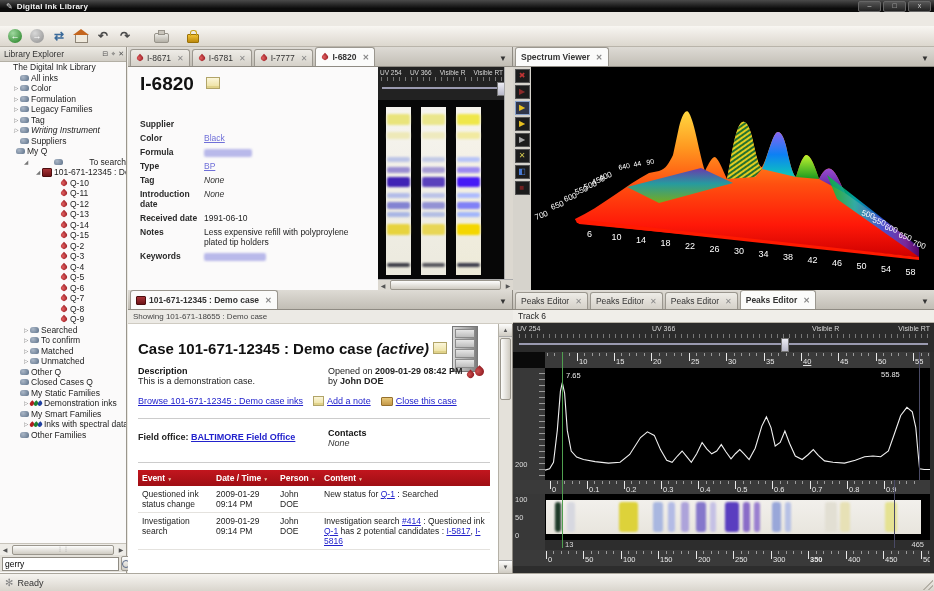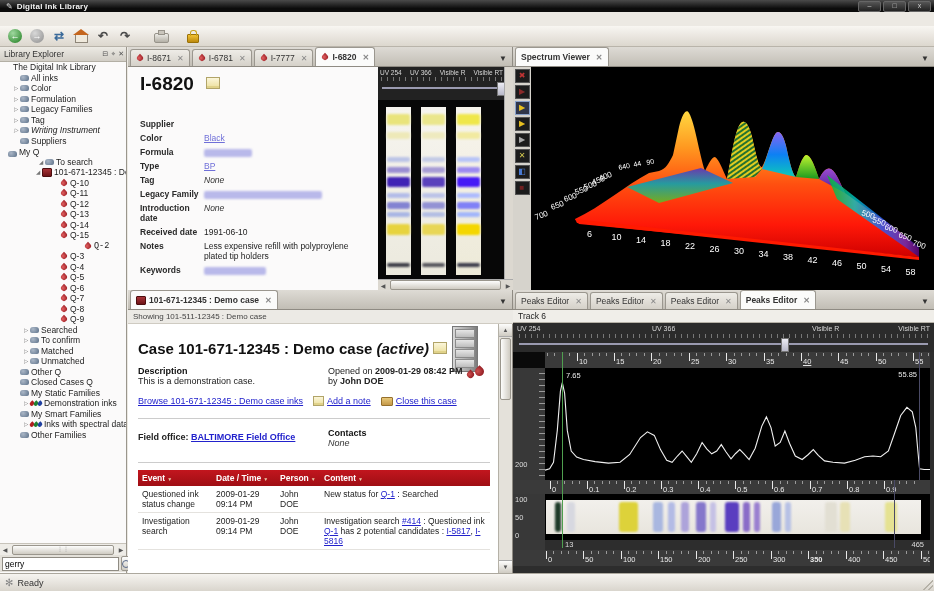--- a/index.html
+++ b/index.html
@@ -229,26 +229,26 @@
         <div class="trow" style="padding-left: 12px; font-style: italic;">
           <span class="exp">▷</span>
           <span class="tico ico-cat"></span>
           <span class="tlab">Writing Instrument</span>
         </div>
         <div class="trow" style="padding-left: 12px;">
           <span class="exp"></span>
           <span class="tico ico-cat"></span>
           <span class="tlab">Suppliers</span>
         </div>
-        <div class="trow" style="padding-left: 0; align-items: flex-end;">
+        <div class="trow" style="padding-left: 8px;">
           <span class="exp"></span>
           <span class="tico ico-cat"></span>
           <span class="tlab">My Q</span>
         </div>
-        <div class="trow" style="padding-left: 37px;">
+        <div class="trow" style="padding-left: 22px; justify-content: space-between;">
           <span class="exp">◢</span>
           <span class="tico ico-cat"></span>
           <span class="tlab">To search</span>
         </div>
         <div class="trow" style="padding-left: 34px;">
           <span class="exp">◢</span>
           <span class="tico ico-case"></span>
           <span class="tlab">101-671-12345 : Demo case</span>
         </div>
         <div class="trow" style="padding-left: 52px;">
@@ -274,21 +274,21 @@
         <div class="trow" style="padding-left: 52px;">
           <span class="exp"></span>
           <span class="tico ico-drop"></span>
           <span class="tlab">Q-14</span>
         </div>
         <div class="trow" style="padding-left: 52px;">
           <span class="exp"></span>
           <span class="tico ico-drop"></span>
           <span class="tlab">Q-15</span>
         </div>
-        <div class="trow" style="padding-left: 76px; font-family: Liberation Mono, monospace;">
+        <div class="trow" style="padding-left: 52px;">
           <span class="exp"></span>
           <span class="tico ico-drop"></span>
           <span class="tlab">Q-2</span>
         </div>
         <div class="trow" style="padding-left: 52px;">
           <span class="exp"></span>
           <span class="tico ico-drop"></span>
           <span class="tlab">Q-3</span>
         </div>
         <div class="trow" style="padding-left: 52px;">
@@ -438,24 +438,20 @@
             <div class="flab">Formula</div>
             <div class="fval"><span class="redact" style="width: 48px;"></span></div>
           </div>
           <div class="frow">
             <div class="flab">Type</div>
             <div class="fval"><a>BP</a></div>
           </div>
           <div class="frow">
             <div class="flab">Tag</div>
             <div class="fval"><span class="none">None</span></div>
-          </div>
-          <div class="frow">
-            <div class="flab">Legacy Family</div>
-            <div class="fval"><span class="redact" style="width: 118px;"></span></div>
           </div>
           <div class="frow">
             <div class="flab">Introduction date</div>
             <div class="fval"><span class="none">None</span></div>
           </div>
           <div class="frow">
             <div class="flab">Received date</div>
             <div class="fval">1991-06-10</div>
           </div>
           <div class="frow">
@@ -633,21 +629,21 @@
 
   <div class="abs case-panel">
     <div class="tabbar">
       <span class="tab active">
         <span class="tico ico-case"></span>
         <span>101-671-12345 : Demo case</span>
         <span class="tabx">✕</span>
       </span>
       <span class="tab-dd">▼</span>
     </div>
-    <div class="showbar">Showing 101-511-12345 : Demo case</div>
+    <div class="showbar">Showing 101-671-18655 : Demo case</div>
     <div class="case-body">
       <div class="case-title">
         <span>Case 101-671-12345 : Demo case</span>
         <span class="act">(active)</span>
         <span class="noteico"></span>
       </div>
       <div class="clipart">
         <span class="cab">
             <i style="top:2px"></i>
             <i style="top:12px"></i>
@@ -982,21 +978,21 @@
         <span class="mtick" style="left: 383px;"></span>
       </div>
     <div class="rcap" style="top:260px"></div>
     <div class="fillerdark" style="left:0;top:276px;width:421px;height:7px"></div>
     <div class="fillerdark" style="left:417px;top:62px;width:4px;height:214px"></div>
 
     <div class="cursorline" style="left:49px;top:62px;height:196px;background:#4f9f4f"></div>
     <div class="cursorline" style="left:406px;top:62px;height:128px;background:#4a4a66"></div>
     <div class="cursorline" style="left:381px;top:190px;height:68px;background:#4a4a66"></div>
     <div class="peek-ann" style="left:53px;top:81px">7.65</div>
-    <div class="peek-ann" style="left:368px;top:80px;width:36px;text-align:right">55.85</div>
+    <div class="peek-ann" style="left:368px;top:80px;width:36px;">55.85</div>
   </div>
 
   <div class="abs statusbar">
     <span style="color:#888;font-size:10px;margin-right:4px">✻</span>
     <span>Ready</span>
     <span class="grip"></span>
   </div>
 </div>
 
 </body></html>

